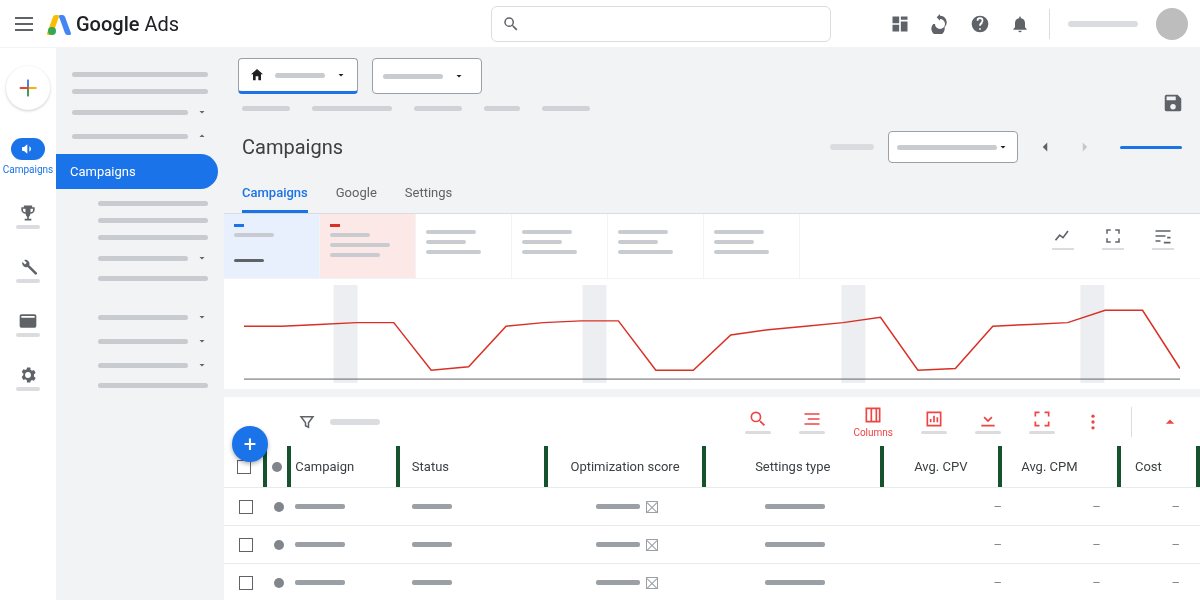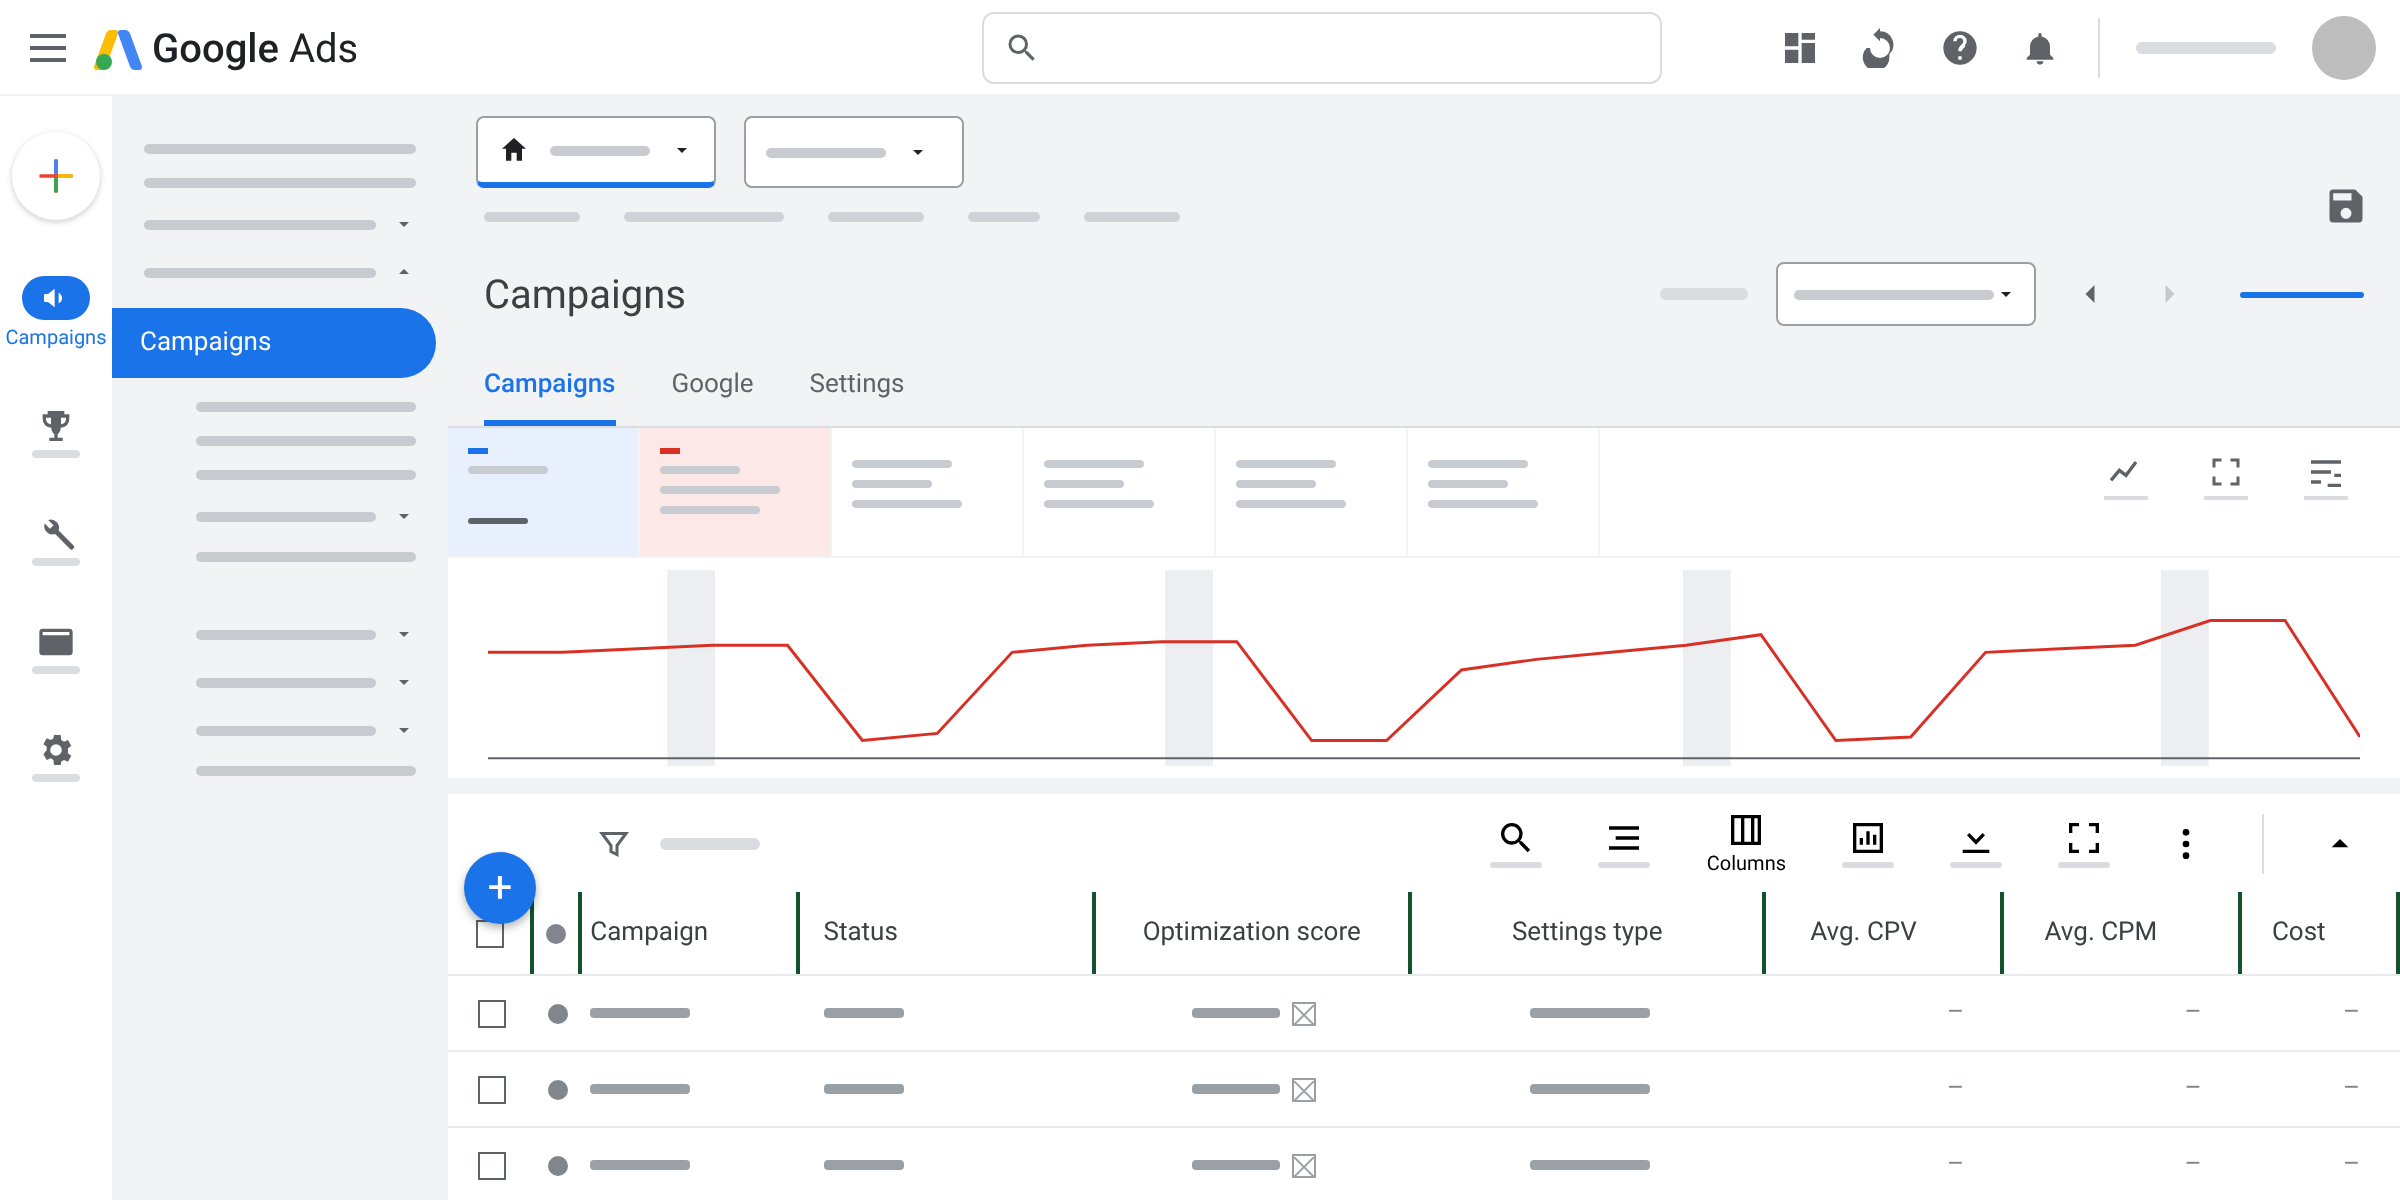--- a/index.html
+++ b/index.html
@@ -74,38 +74,38 @@
 .stat-actions { margin-left:auto; display:flex; align-items:flex-start; gap:28px; padding: 14px 26px; color:#5f6368; }
 .stat-actions .act { width:22px; height:22px; cursor:pointer; display:flex;align-items:center;justify-content:center; border-bottom: 2px solid #dadce0; padding-bottom:4px;}
 
 .chart { height:110px; position:relative; padding: 6px 20px; background:#fff; }
 .chart svg { width:100%; height:100%; }
 
 .fab { position:absolute; left:8px; top:378px; width:36px; height:36px; border-radius:50%; background:#1a73e8; color:#fff; display:flex; align-items:center; justify-content:center; font-size:22px; cursor:pointer; box-shadow:0 2px 4px rgba(0,0,0,0.3); z-index:5;}
 
 .toolbar { display:flex; align-items:center; padding: 8px 20px; background:#fff; border-top: 8px solid #f1f3f4; }
 .toolbar-left { display:flex; align-items:center; gap:14px; color:#5f6368; }
-.toolbar-right { margin-left:auto; display:flex; gap:28px; color:#000000; align-items:center; }
+.toolbar-right { margin-left:auto; display:flex; gap:28px; color:#ef4444; align-items:center; }
 .tool-item { display:flex; flex-direction:column; align-items:center; font-size:10px; gap:2px; cursor:pointer; }
 .tool-icon { width:20px; height:20px; }
 
 .grid { background:#fff; }
 .grid-header, .grid-row { display:flex; border-bottom: 1px solid #e8eaed; align-items:center; }
 .grid-header { height: 42px; font-size:13px; color:#3c4043; }
 .grid-row { height: 38px; }
 .col-check { width: 44px; display:flex; justify-content:center; }
 .col-dot { width: 24px; display:flex; justify-content:center; }
 .col-camp { width: 110px; padding-left:4px; }
 .col-status { width: 150px; }
 .col-opt { width: 160px; text-align:center; }
 .col-type { width: 180px; text-align:center; }
-.col-cpv { width: 120px; text-align:right; padding-right:20px; }
+.col-cpv { width: 120px; text-align:right; }
 .col-cpm { width: 120px; text-align:right; padding-right:20px; }
 .col-cost { width: 80px; text-align:right; padding-right:20px; }
-.grid-header > div { border-right: 2px solid #14532d; height:100%; display:flex; align-items:center; }
+.grid-header > div { border-right: 4px solid #14532d; height:100%; display:flex; align-items:center; }
 .grid-header .col-opt, .grid-header .col-type, .grid-header .col-cpv, .grid-header .col-cpm, .grid-header .col-cost { justify-content:center; }
 .check { width:14px; height:14px; border:1.5px solid #5f6368; }
 .dot-g { width:10px; height:10px; border-radius:50%; background:#80868b; }
 .cell-sk { height:5px; background:#9aa0a6; border-radius:2px; }
 .opt-cell { display:flex; align-items:center; justify-content:center; gap:6px; height:100%;}
 .opt-box { width:12px; height:12px; border:1px solid #9aa0a6; position:relative; }
 .opt-box::before, .opt-box::after { content:''; position:absolute; background:#9aa0a6; }
 .opt-box::before { width:140%; height:1px; top:50%; left:-20%; transform: rotate(45deg); }
 .opt-box::after { width:140%; height:1px; top:50%; left:-20%; transform: rotate(-45deg); }
 .dash { color:#80868b; }

